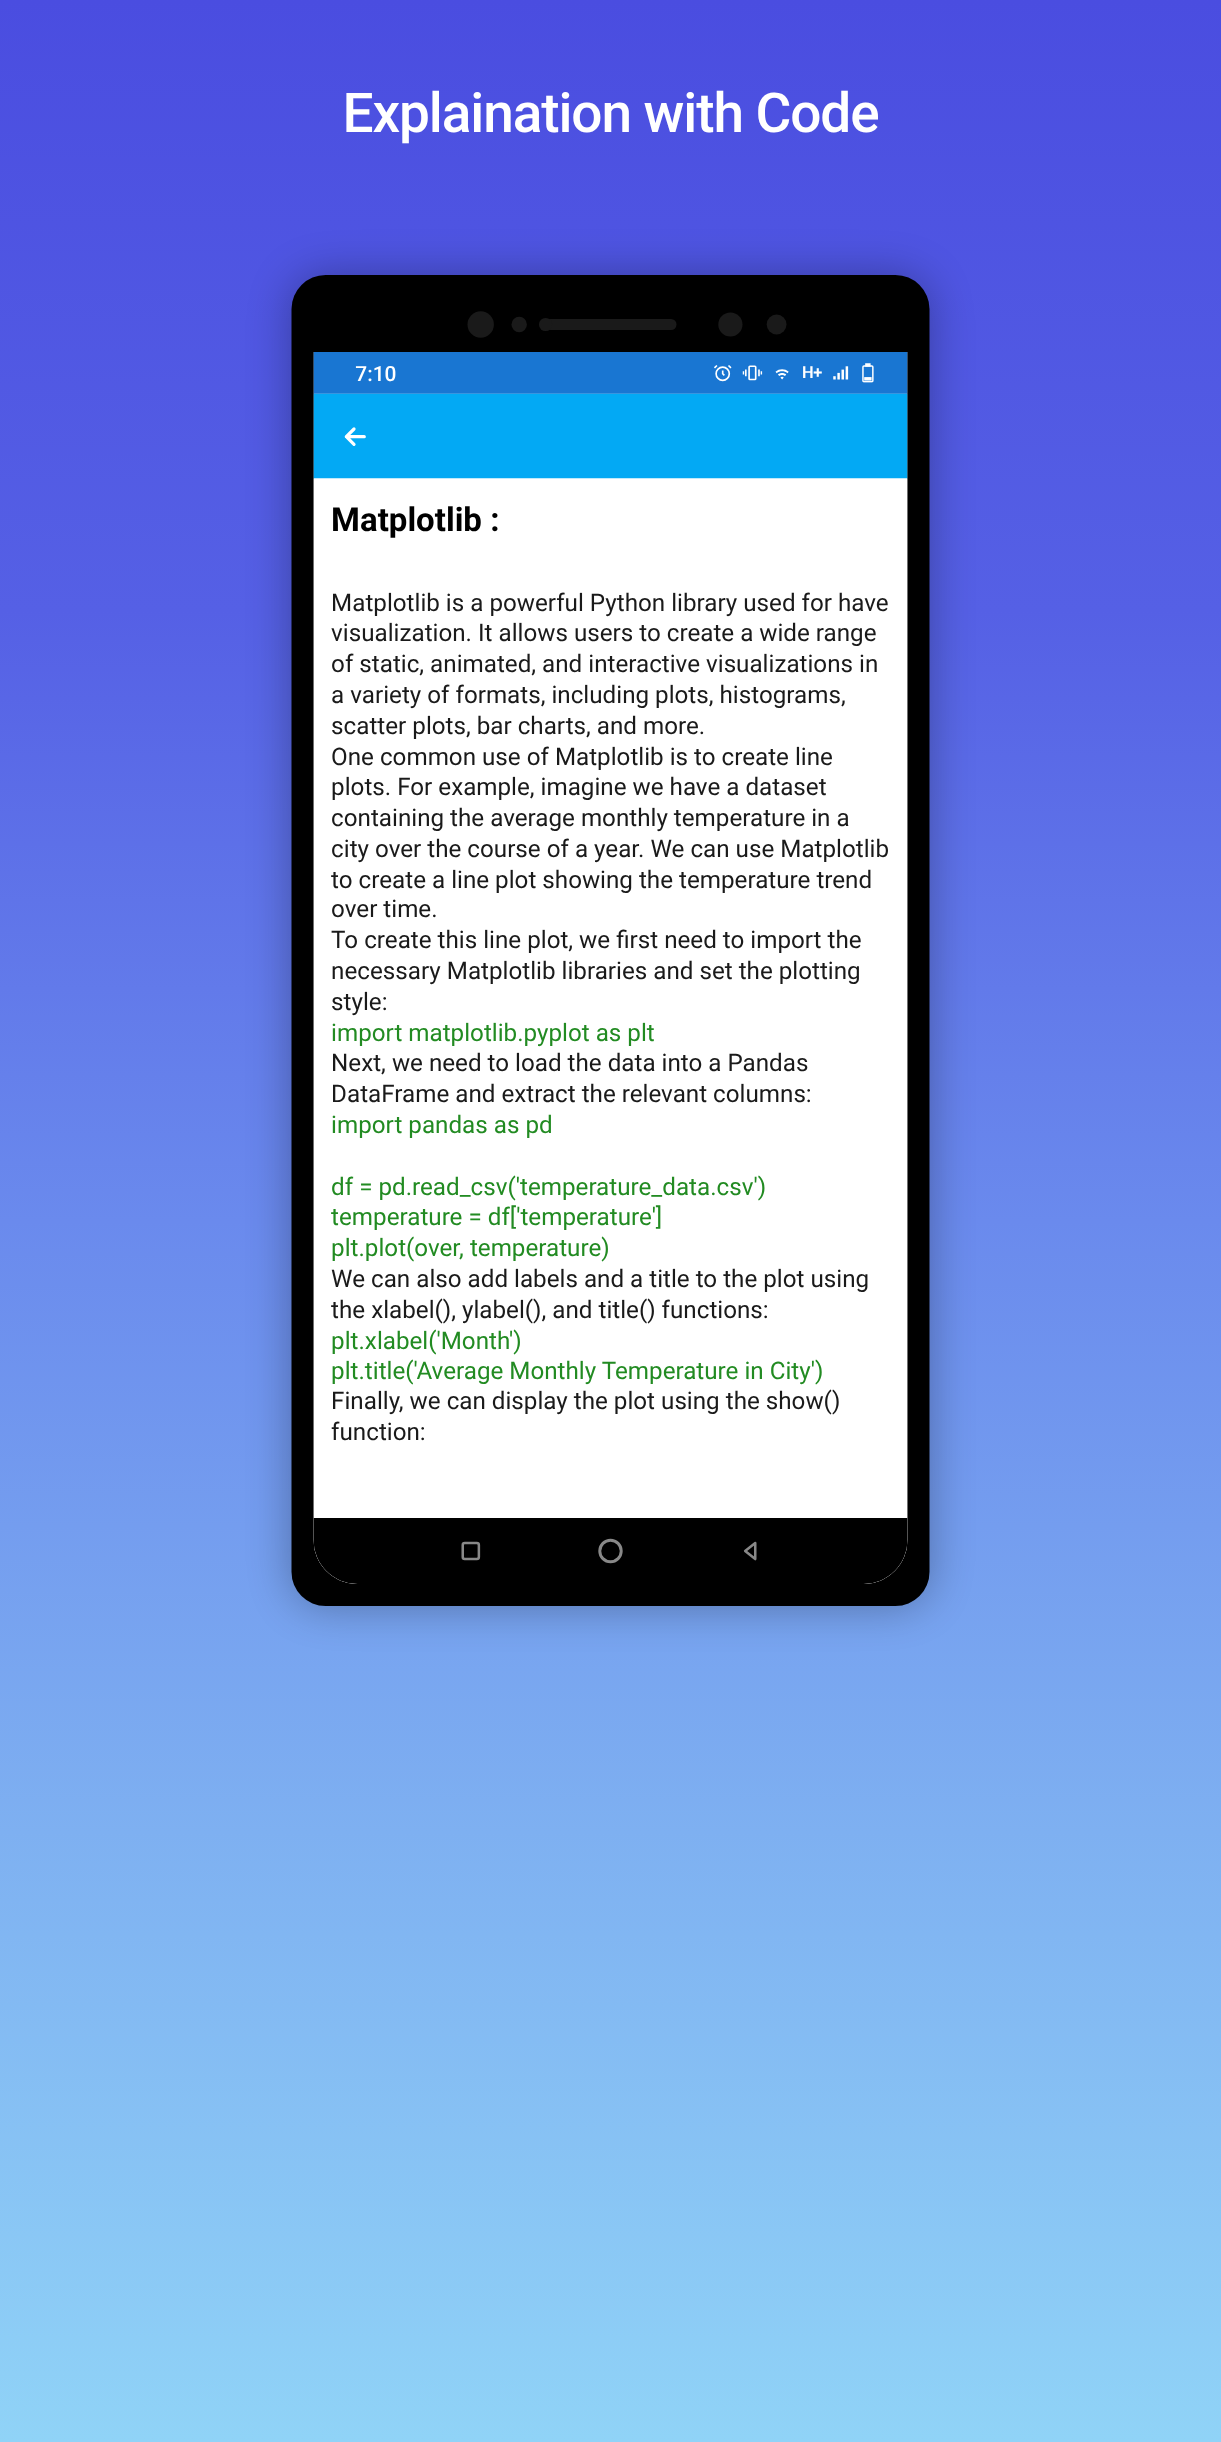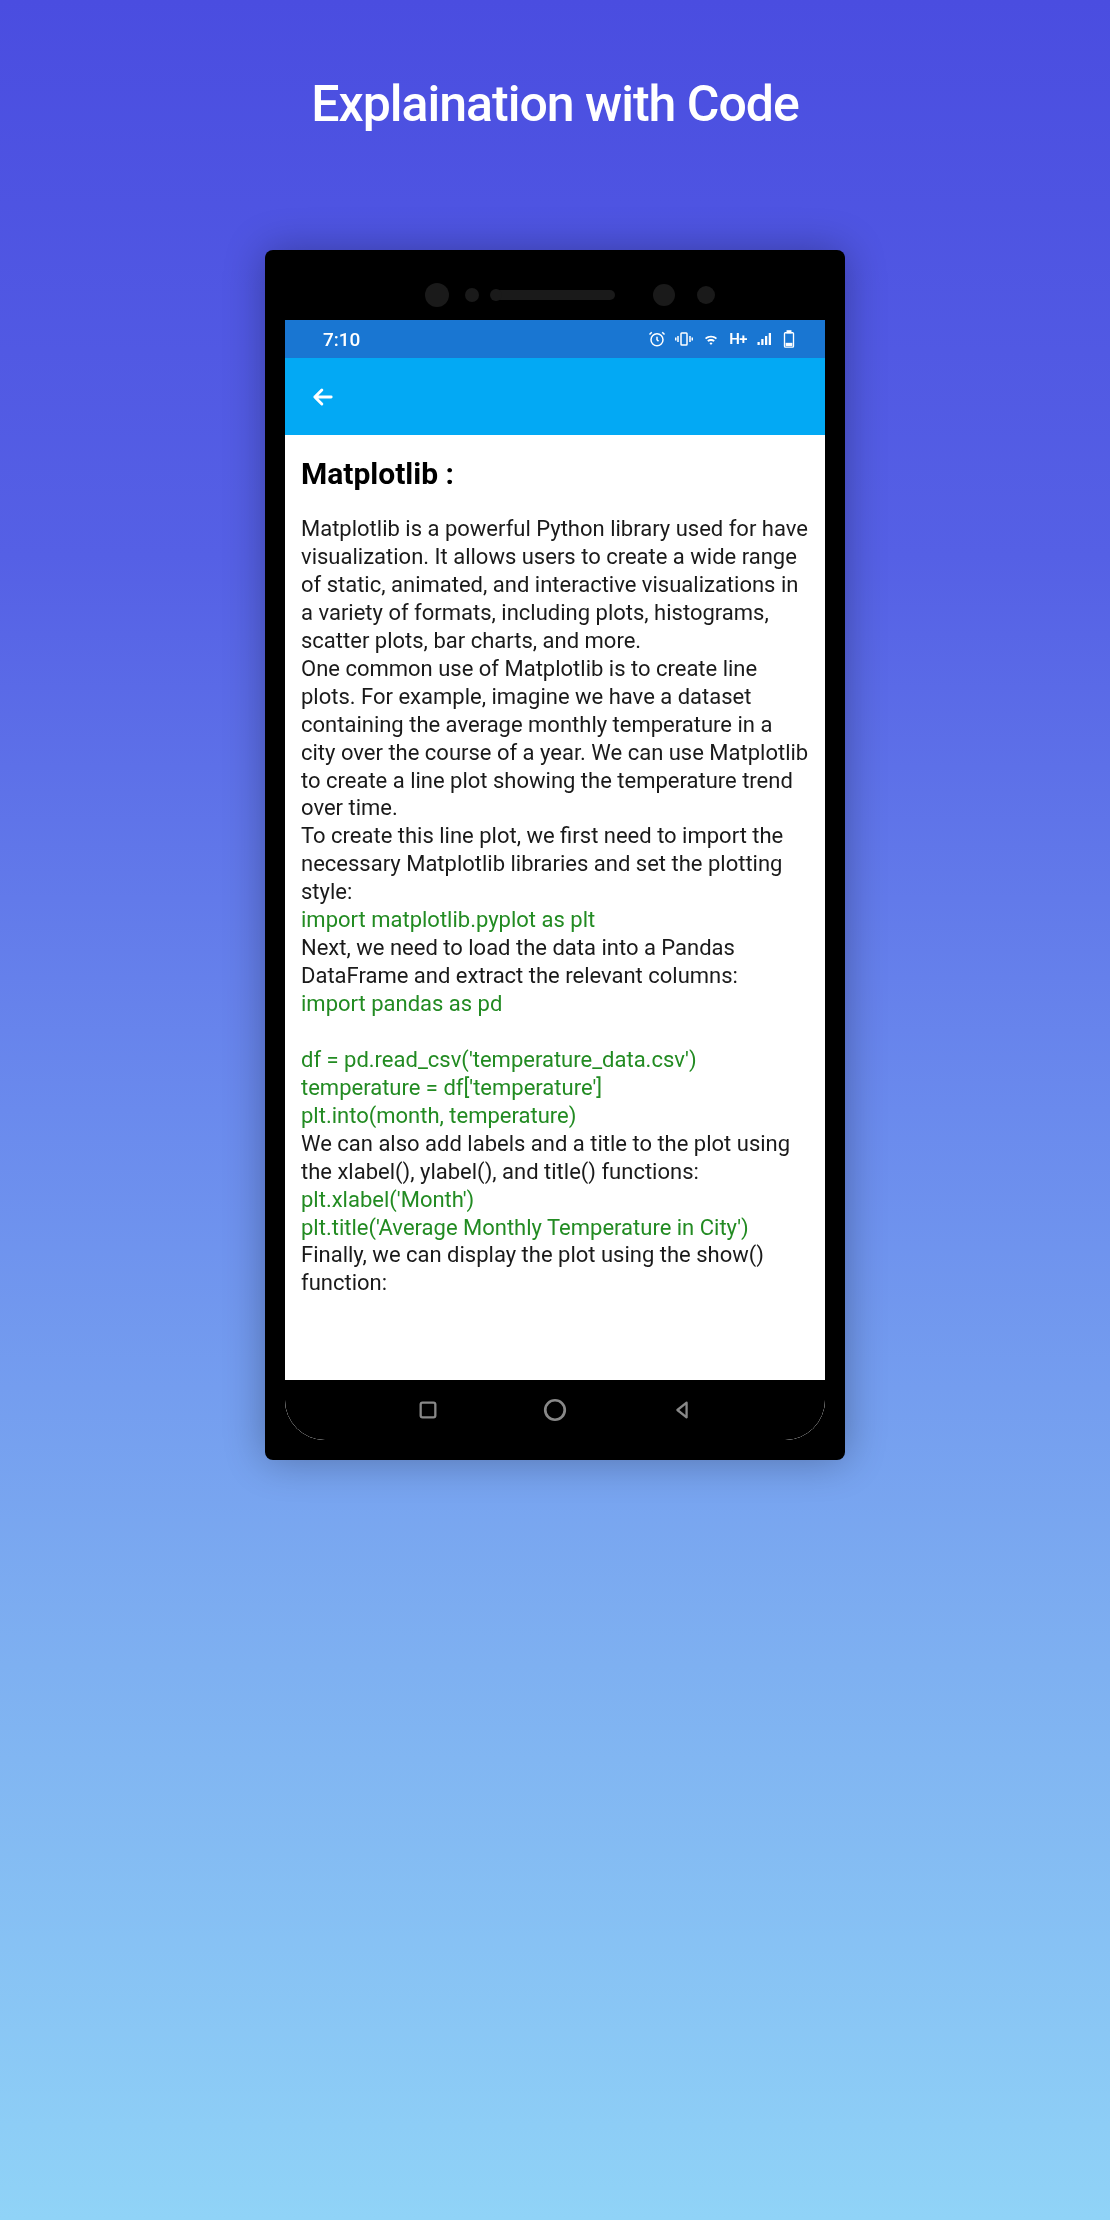--- a/index.html
+++ b/index.html
@@ -20,21 +20,21 @@
   letter-spacing: -1px;
 }
 .phone {
   position: absolute;
   top: 250px;
   left: 50%;
   transform: translateX(-50%);
   width: 580px;
   height: 1210px;
   background: #000;
-  border-radius: 8px;
+  border-radius: 31px;
   padding: 20px;
   box-shadow: 0 0 40px rgba(0,0,0,0.3);
 }
 .phone-inner {
   position: relative;
   width: 100%;
   height: 100%;
   background: #000;
   border-radius: 40px;
   overflow: hidden;
@@ -115,21 +115,21 @@
   background: #fff;
   padding: 20px 16px;
   overflow: hidden;
   font-size: 22px;
   line-height: 1.27;
   color: #1a1a1a;
 }
 .content-title {
   font-size: 30px;
   font-weight: 700;
-  margin-bottom: 22px;
+  margin-bottom: 42px;
   color: #000;
 }
 .code-line {
   color: #228b22;
 }
 .nav-bar {
   position: absolute;
   bottom: 0;
   left: 0;
   right: 0;
@@ -206,21 +206,21 @@
         <div class="content-title">Matplotlib :</div>
         <div>Matplotlib is a powerful Python library used for have visualization. It allows users to create a wide range of static, animated, and interactive visualizations in a variety of formats, including plots, histograms, scatter plots, bar charts, and more.</div>
         <div>One common use of Matplotlib is to create line plots. For example, imagine we have a dataset containing the average monthly temperature in a city over the course of a year. We can use Matplotlib to create a line plot showing the temperature trend over time.</div>
         <div>To create this line plot, we first need to import the necessary Matplotlib libraries and set the plotting style:</div>
         <div class="code-line">import matplotlib.pyplot as plt</div>
         <div>Next, we need to load the data into a Pandas DataFrame and extract the relevant columns:</div>
         <div class="code-line">import pandas as pd</div>
         <br>
         <div class="code-line">df = pd.read_csv('temperature_data.csv')</div>
         <div class="code-line">temperature = df['temperature']</div>
-        <div class="code-line">plt.into(month, temperature)</div>
+        <div class="code-line">plt.plot(over, temperature)</div>
         <div>We can also add labels and a title to the plot using the xlabel(), ylabel(), and title() functions:</div>
         <div class="code-line">plt.xlabel('Month')</div>
         <div class="code-line">plt.title('Average Monthly Temperature in City')</div>
         <div>Finally, we can display the plot using the show() function:</div>
         
         
       </div>
 
       <div class="nav-bar">
         <div class="nav-btn">

